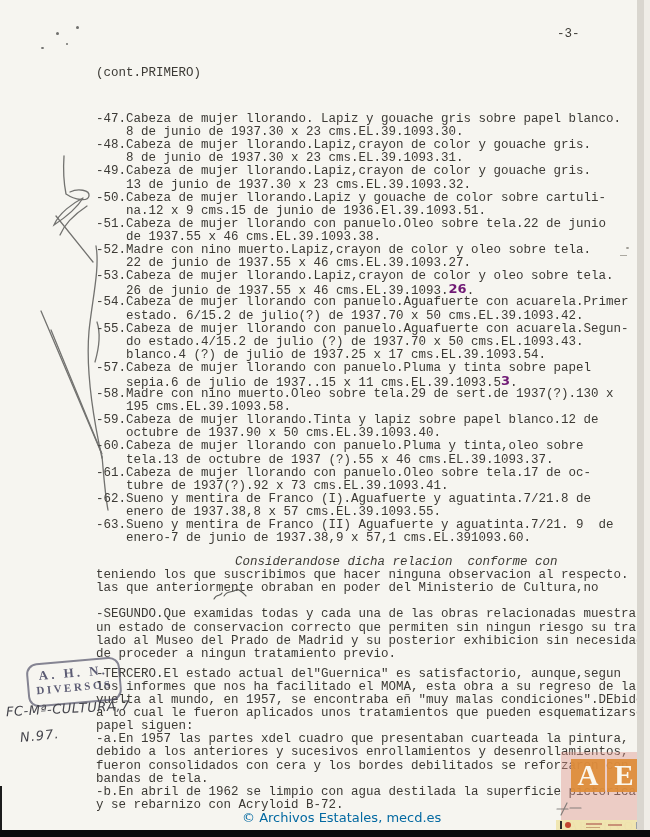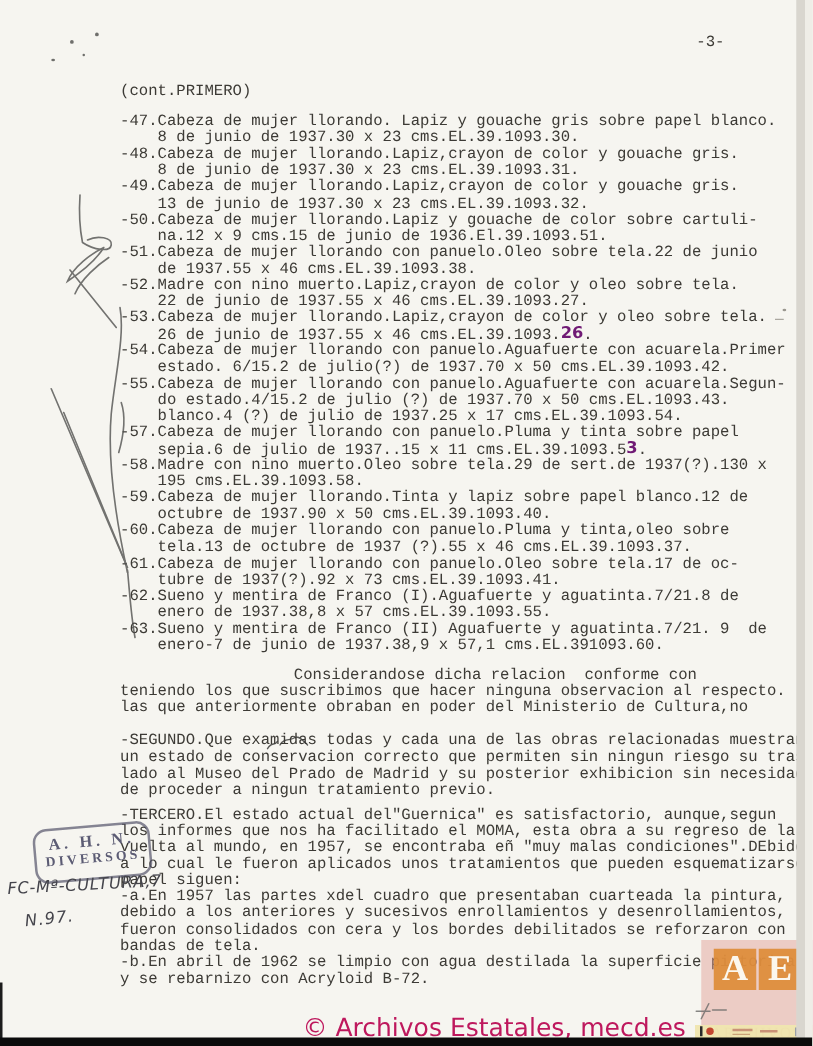--- a/index.html
+++ b/index.html
@@ -8,26 +8,26 @@
          font-family:"Liberation Mono","DejaVu Sans Mono",monospace;color:#3c3a35;}
   
   .edge-band-1{position:absolute;left:637px;top:0;width:7px;height:837px;background:#d9d6cf;}
   .edge-band-2{position:absolute;left:644px;top:0;width:6px;height:837px;background:#efede7;}
   .edge-left{position:absolute;left:0;top:786px;width:2px;height:45px;background:#1c1c1c;}
   .bottom-bar{position:absolute;left:0;top:830px;width:650px;height:7px;background:#0b0b0b;}
 
   .pageno{position:absolute;left:557px;top:27px;font-size:12.5px;white-space:pre;}
   .doc{position:absolute;left:96px;top:67px;width:552px;font-size:12.5px;line-height:13.1px;}
   .line{white-space:pre;height:13.1px;}
-  .hdr{margin-bottom:11px;}
+  .hdr{margin-bottom:33px;}
   .list{margin-bottom:11px;}
   .l2{padding-left:30px;}
   .p-considerando{margin-bottom:13px;}
   .p-segundo{margin-bottom:7px;}
-  .ind{text-indent:139px;}
+  .ind{text-indent:139px;font-style:italic;}
   .overwrite{font-family:"DejaVu Sans",sans-serif;font-weight:bold;font-size:13px;color:#701a75;position:relative;top:-1px;}
 
   .speck{position:absolute;background:#6f6f6c;border-radius:50%;}
 
   .scribble{position:absolute;left:33px;top:146px;}
   .insert-mark{position:absolute;left:212px;top:589px;}
 
   .stamp{position:absolute;left:27px;top:660px;width:90px;height:40px;transform:rotate(-5deg);
          border:2px solid rgba(82,82,104,0.75);border-radius:11px;text-align:center;
          color:#50506a;font-family:"Liberation Serif","DejaVu Serif",serif;opacity:0.92;}
@@ -48,21 +48,21 @@
   .wm-mark{position:absolute;left:556px;top:801px;}
   .strip{position:absolute;left:556px;top:820px;width:94px;height:11px;background:rgba(240,229,175,0.97);}
   .strip .s-bar{position:absolute;left:4px;top:1px;width:2px;height:8px;background:#2a2a2a;}
   .strip .s-dot{position:absolute;left:9px;top:2px;width:6px;height:6px;border-radius:50%;background:#c2452f;}
   .strip .s-d1{position:absolute;left:30px;top:3px;width:16px;height:2px;background:#c99277;}
   .strip .s-d2{position:absolute;left:30px;top:7px;width:14px;height:1px;background:#c9a277;}
   .strip .s-d3{position:absolute;left:52px;top:4px;width:14px;height:2px;background:#c99277;}
   .strip .s-blk{position:absolute;left:80px;top:2px;width:10px;height:7px;background:#9aa0a8;}
 
   .copyright{position:absolute;left:242px;top:810px;font-family:"DejaVu Sans",sans-serif;
-             font-size:20px;color:#be185d;white-space:pre;}
+             font-size:13px;color:#0369a1;white-space:pre;}
 </style>
 </head>
 <body>
 
 <div class="paper">
 
   <div class="pageno">-3-</div>
 
   <div class="doc">
     <div class="line hdr">(cont.PRIMERO)</div>

